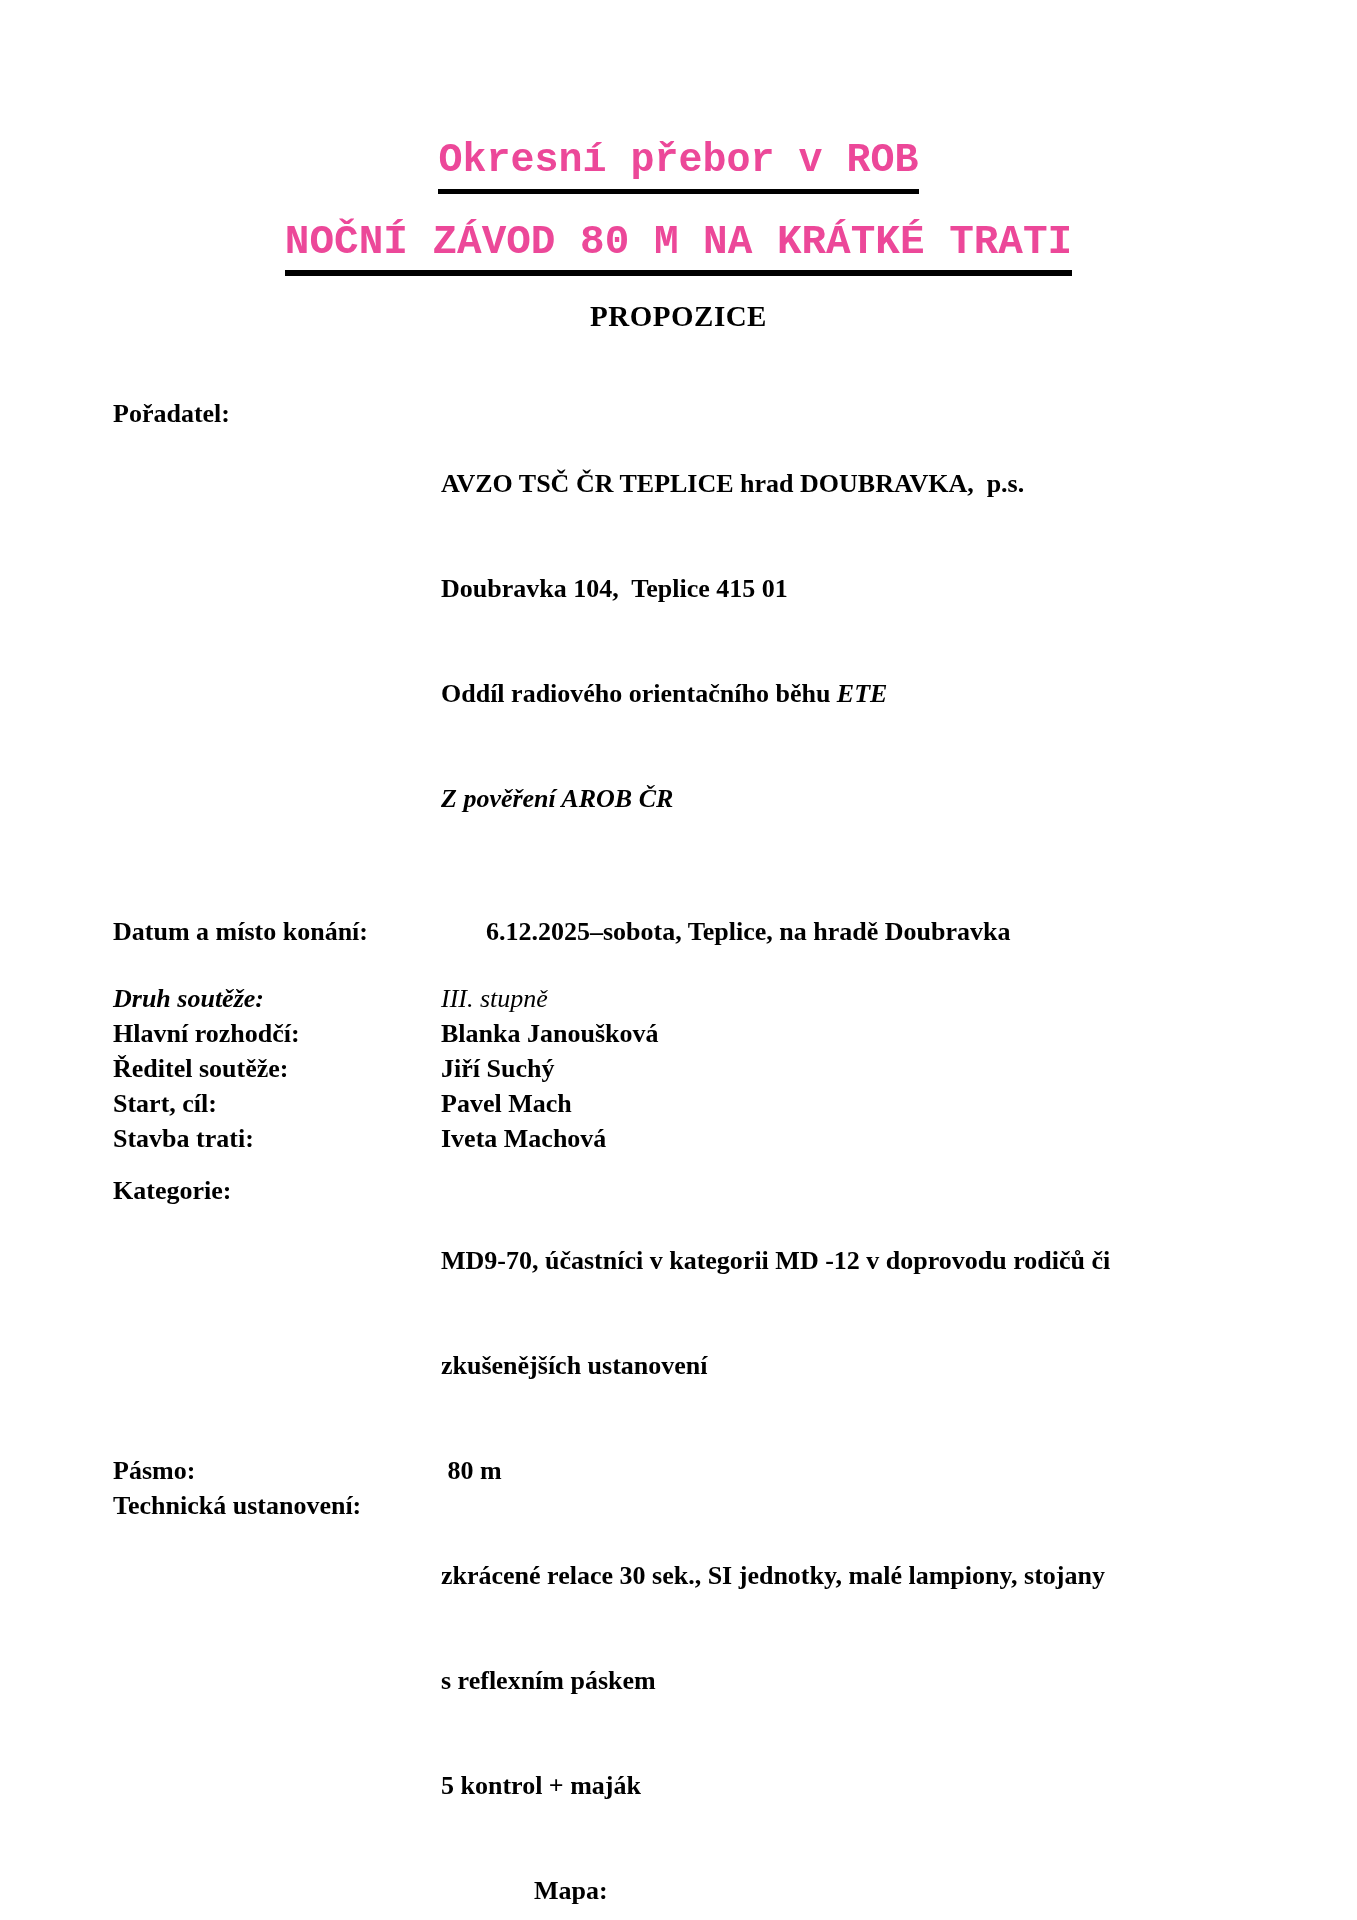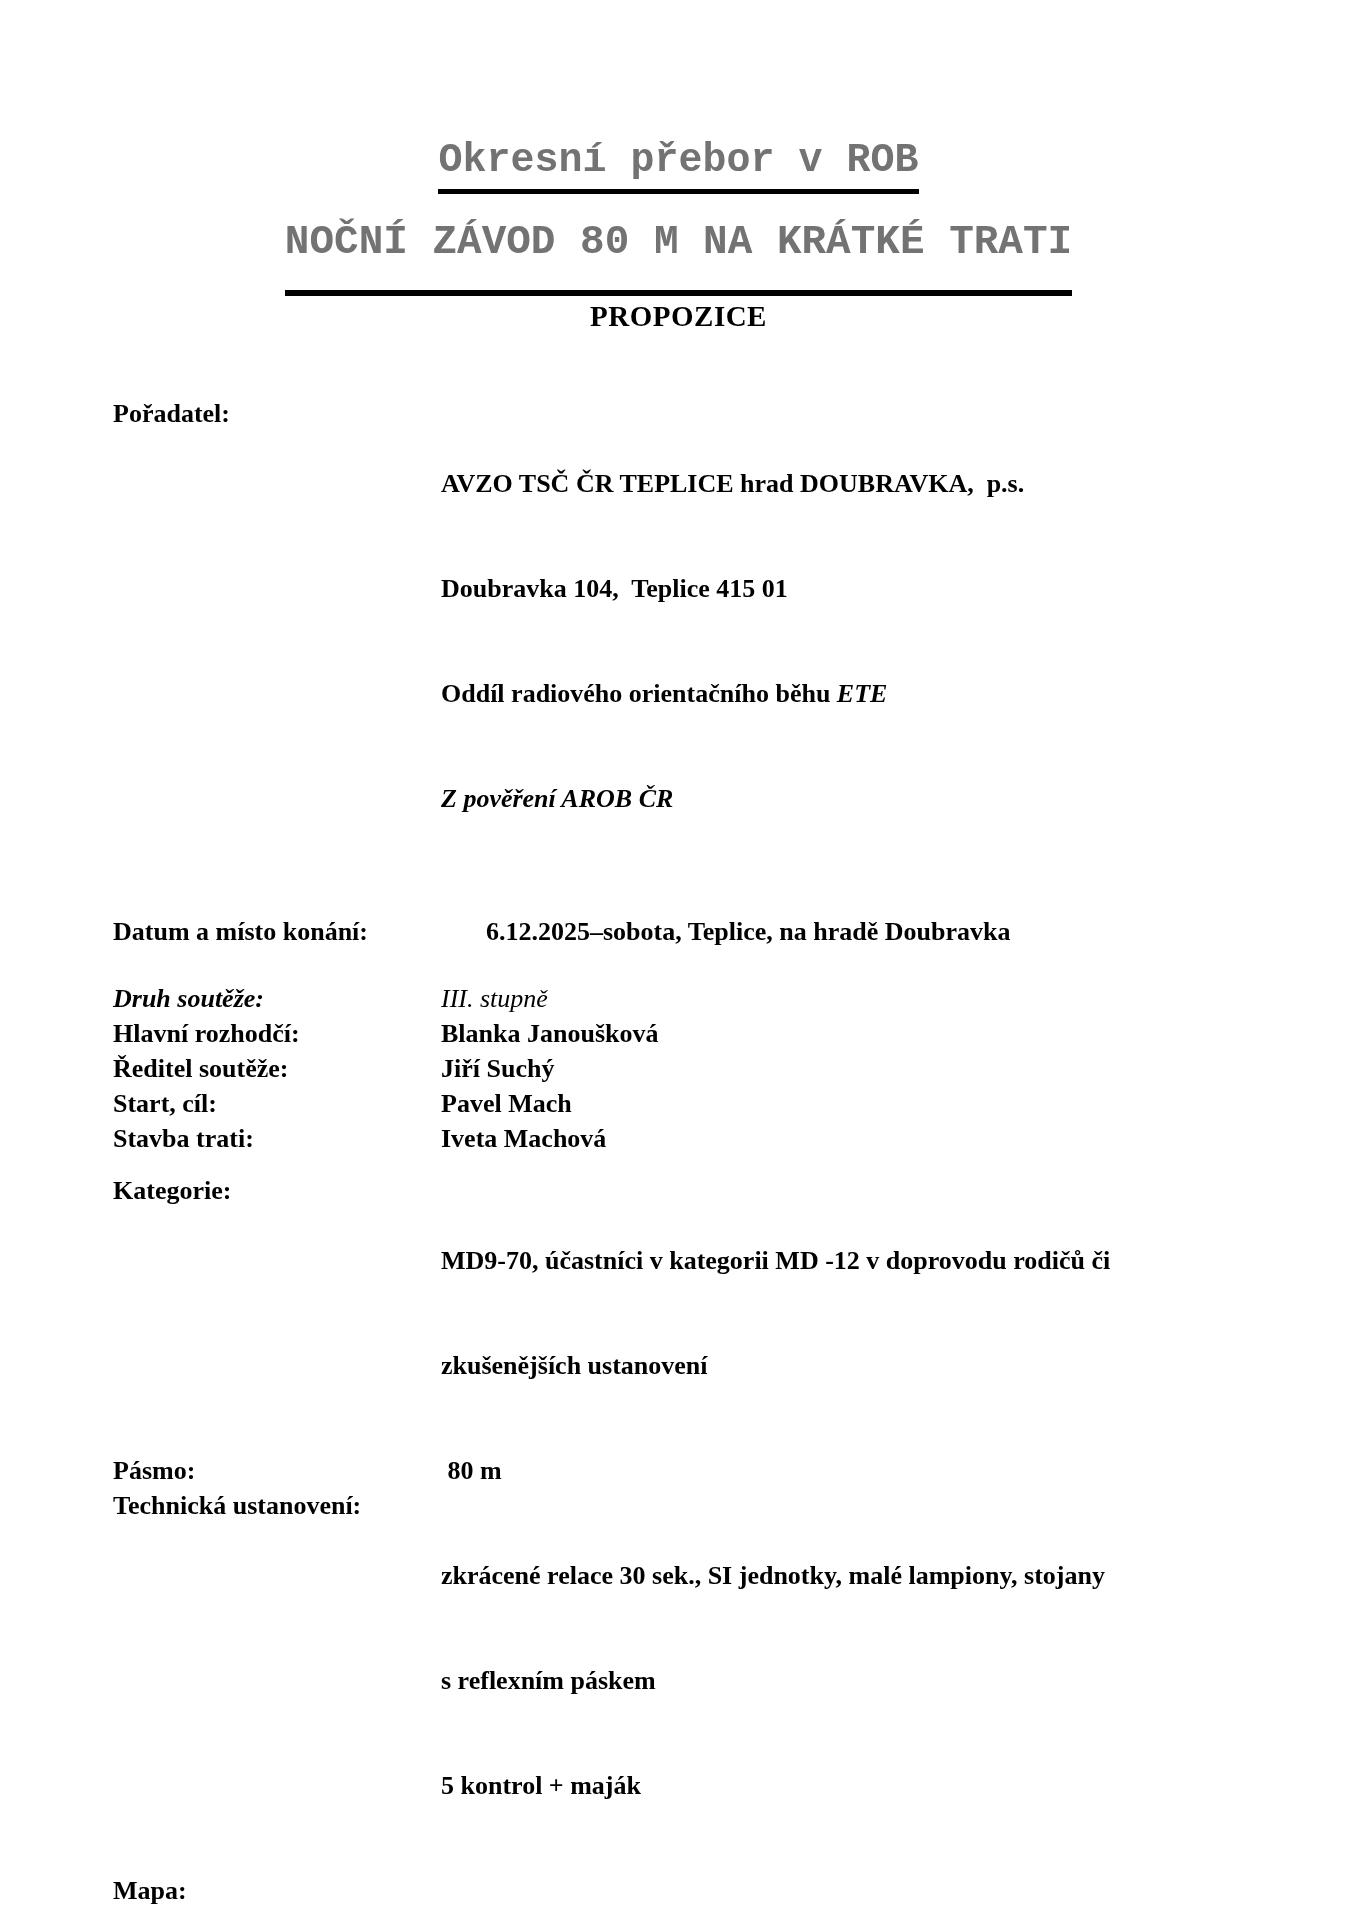--- a/index.html
+++ b/index.html
@@ -26,34 +26,34 @@
   .title-main {
     top: 138px;
   }
   .title-sub {
     top: 218px;
   }
   .mono-title {
     display: inline-block;
     font-family: "Liberation Mono", "DejaVu Sans Mono", monospace;
     font-weight: bold;
-    color: #737373;
+    color: #ec4899;
     white-space: pre;
   }
   .title-main .mono-title {
     font-size: 40px;
     line-height: 46px;
     border-bottom: 5px solid #000;
     padding-bottom: 5px;
   }
   .title-sub .mono-title {
     font-size: 41px;
     line-height: 48px;
     border-bottom: 6px solid #000;
-    padding-bottom: 24px;
+    padding-bottom: 4px;
   }
   .heading-row {
     position: absolute;
     top: 300px;
     left: 0;
     width: 100%;
     text-align: center;
     font-size: 29px;
     font-weight: bold;
     letter-spacing: 0.5px;
@@ -64,20 +64,21 @@
     top: 396px;
     left: 113px;
     width: 1170px;
     font-size: 26px;
     line-height: 35px;
     font-weight: bold;
   }
   .row {
     display: flex;
     align-items: flex-start;
+    justify-content: center;
   }
   .lbl {
     width: 328px;
     flex: 0 0 328px;
     white-space: pre-wrap;
   }
   .val {
     flex: 1 1 auto;
     white-space: pre-wrap;
   }

